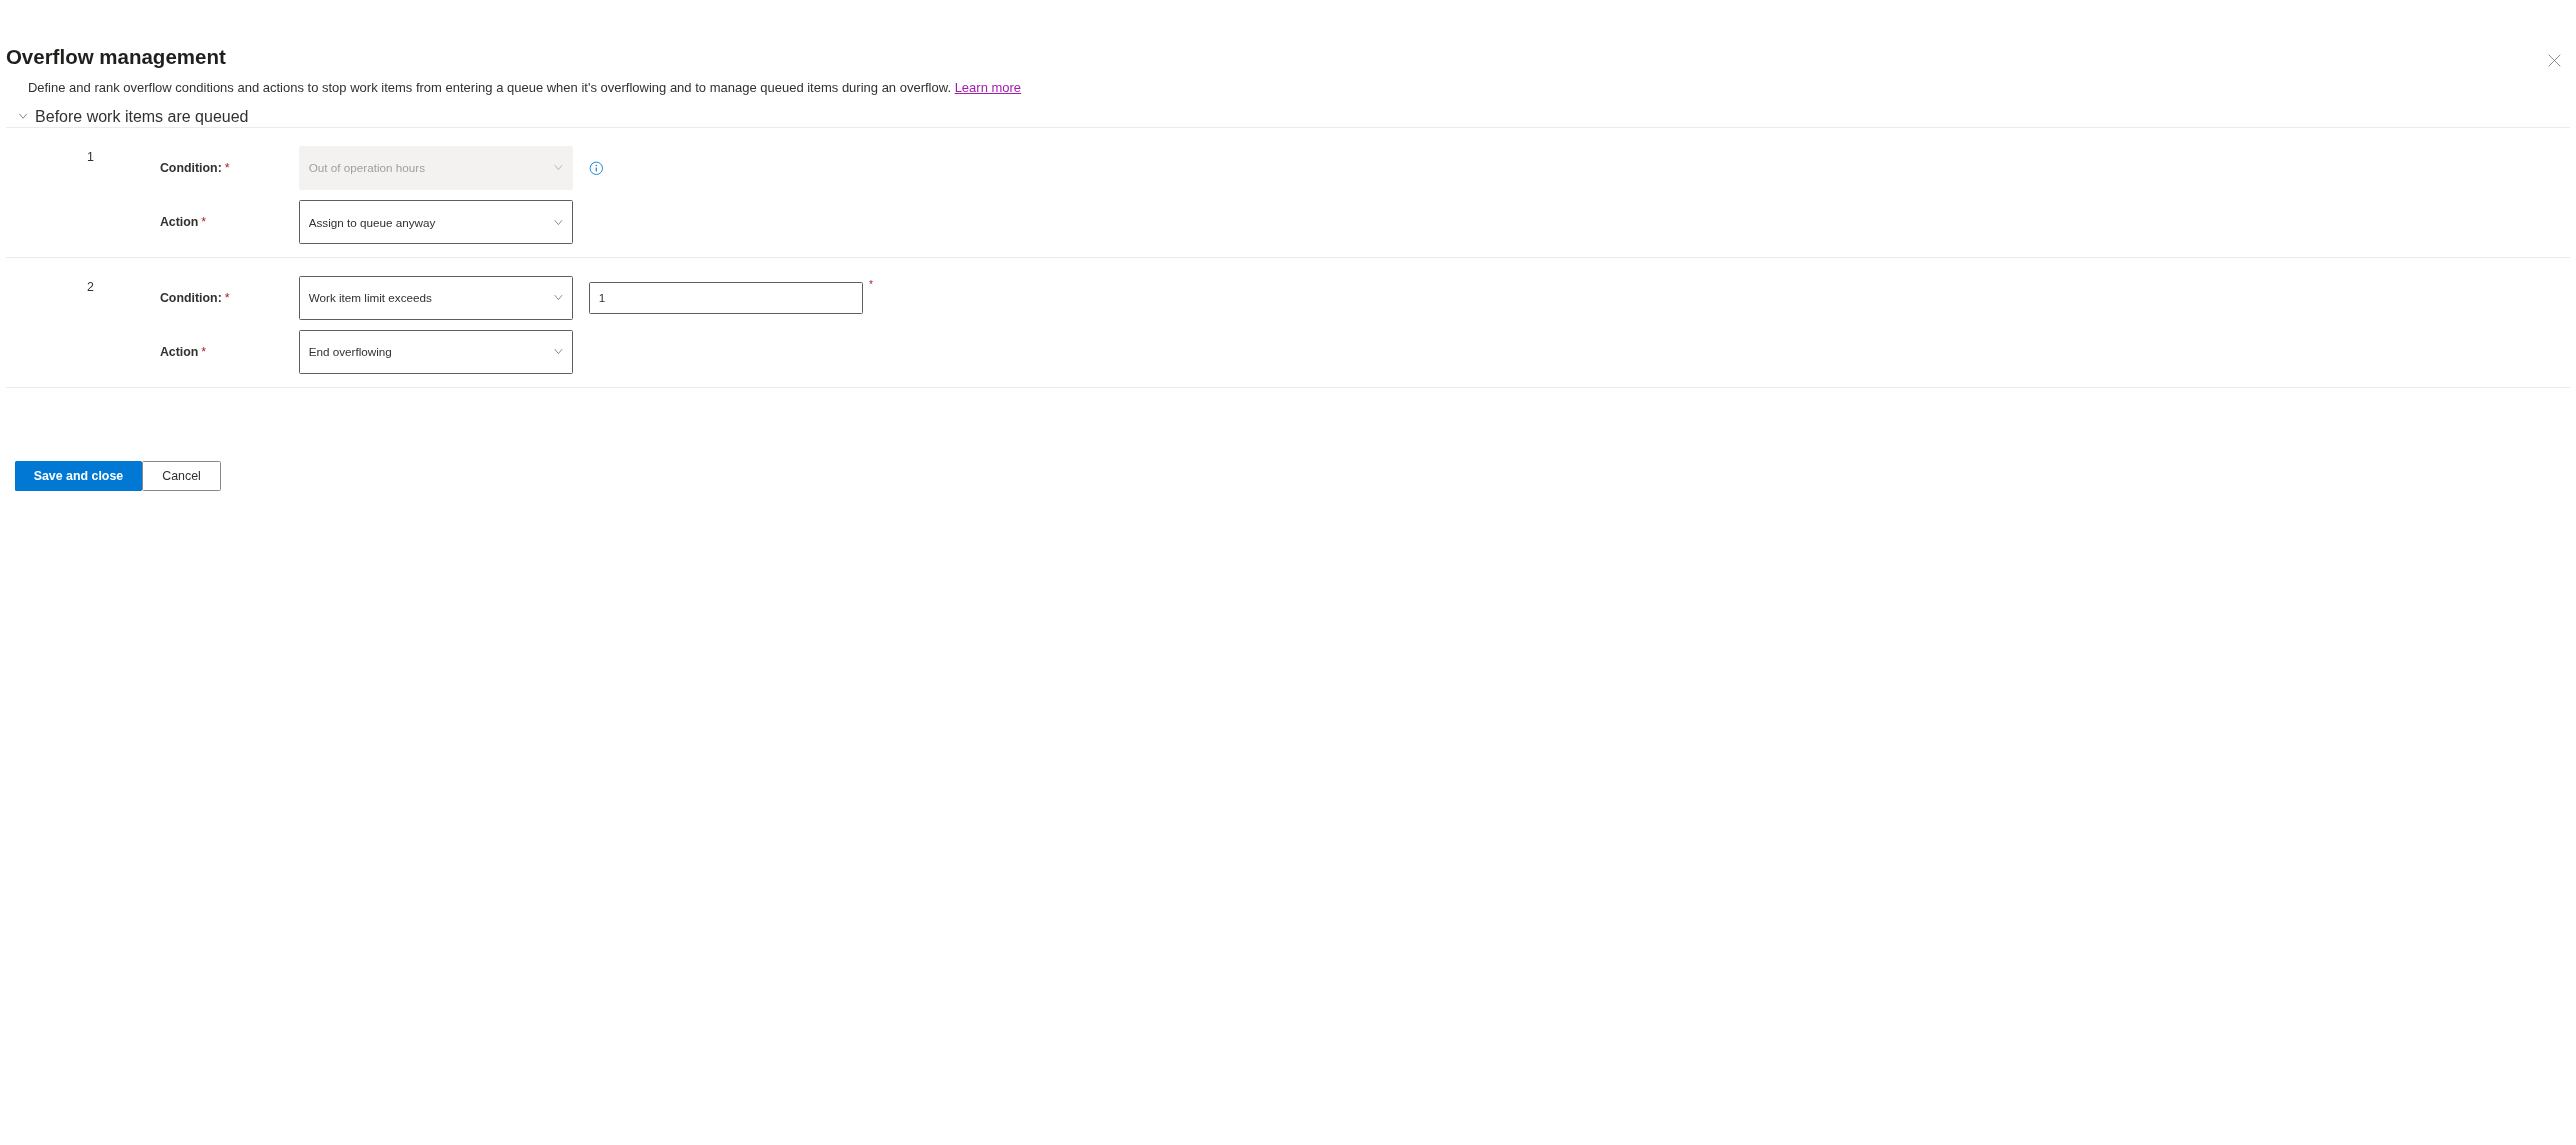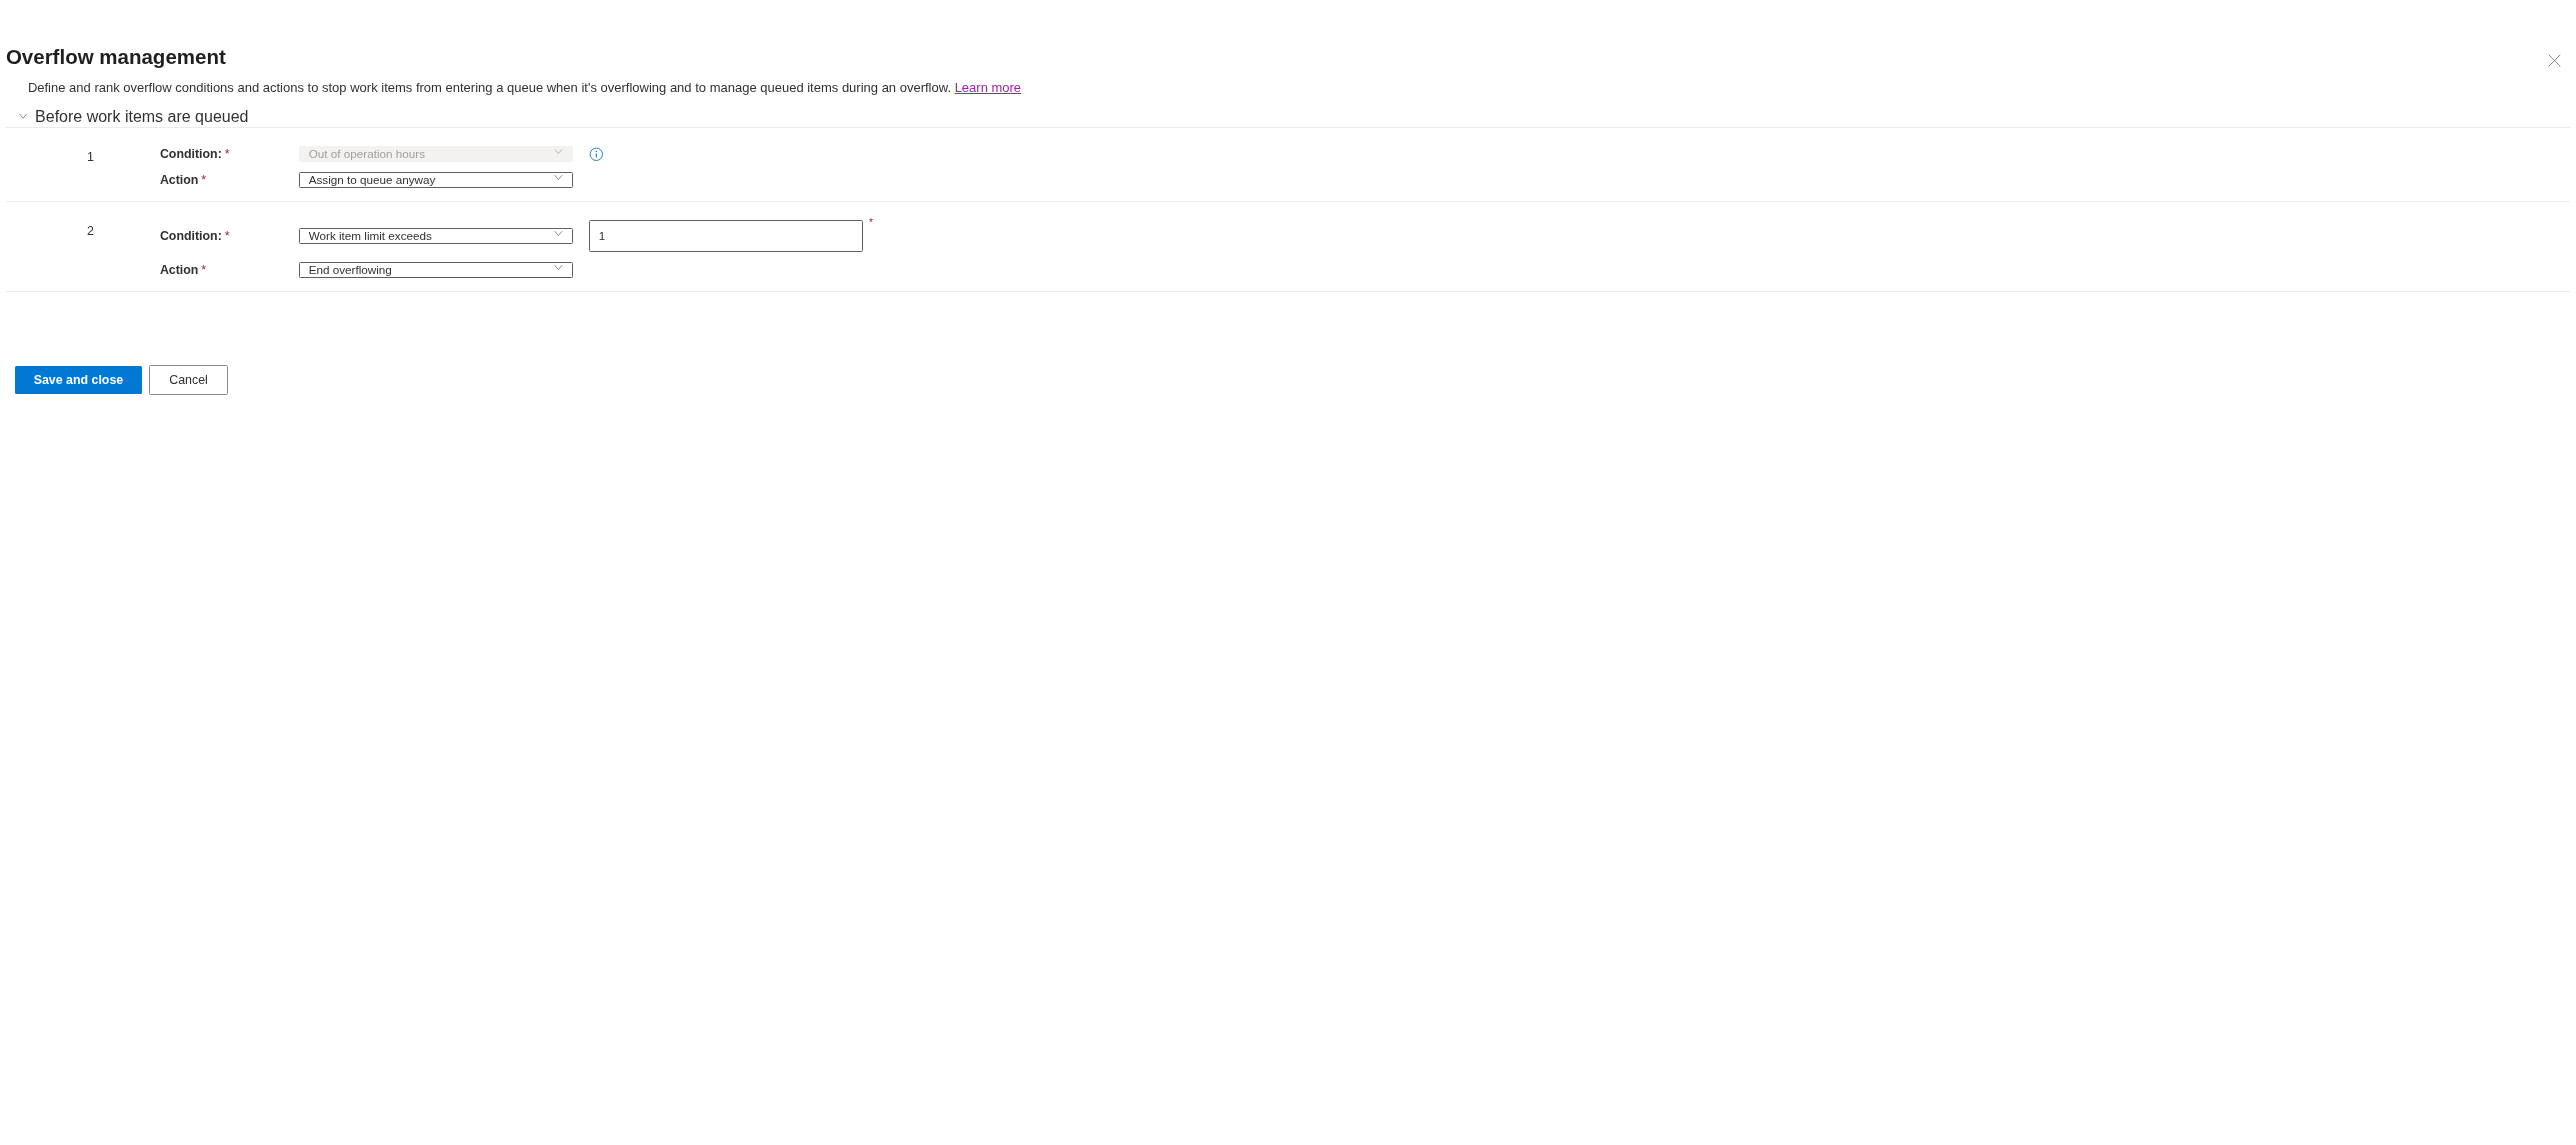--- a/index.html
+++ b/index.html
@@ -119,26 +119,26 @@
     font-weight: 600;
     color: #323130;
   }
   .req-star {
     color: #a4262c;
     font-weight: 400;
     margin-left: 2.9px;
   }
   .select-control {
     width: 274px;
-    height: 16px;
+    height: 44px;
     border: 0.7px solid #605e5c;
     border-radius: 1.5px;
     background: #ffffff;
     display: flex;
-    align-items: flex-start;
+    align-items: center;
     justify-content: space-between;
     padding: 0 8.8px;
     cursor: pointer;
     font-size: 11.7px;
     color: #323130;
   }
   .select-control.disabled {
     background: #f3f2f1;
     border: 0.7px solid #f3f2f1;
     color: #a19f9d;
@@ -167,23 +167,22 @@
     font-size: 10.2px;
   }
   .info-icon-wrap {
     margin-left: 16px;
     display: flex;
     align-items: center;
   }
   .footer {
     margin-top: 73px;
     display: flex;
-    gap: 7px;
+    gap: 0;
     padding-left: 8.8px;
-    align-items: center;
   }
   .btn-primary {
     background: #0078d4;
     color: #ffffff;
     border: none;
     font-size: 12.4px;
     font-weight: 600;
     padding: 7.3px 19px;
     cursor: pointer;
     border-radius: 1.5px;

